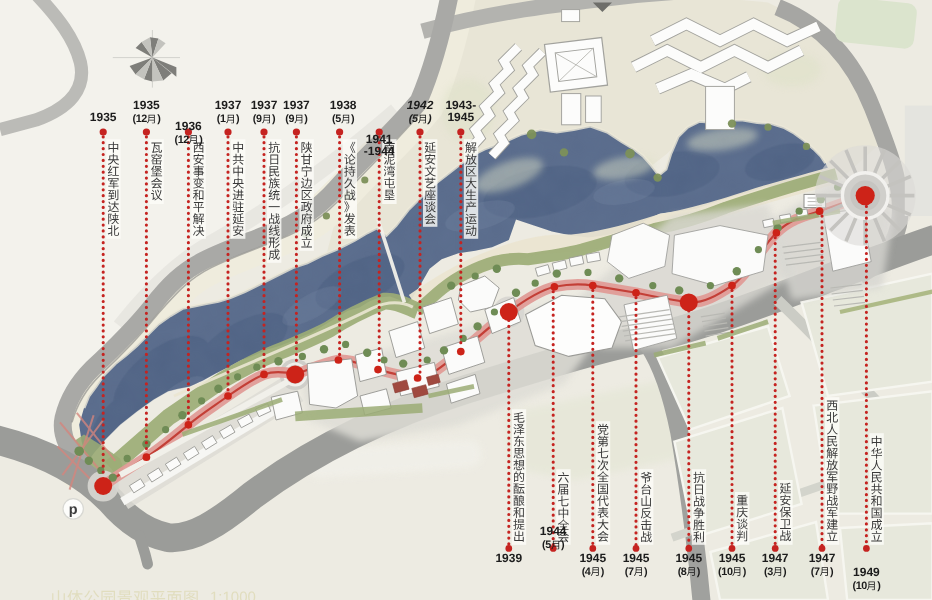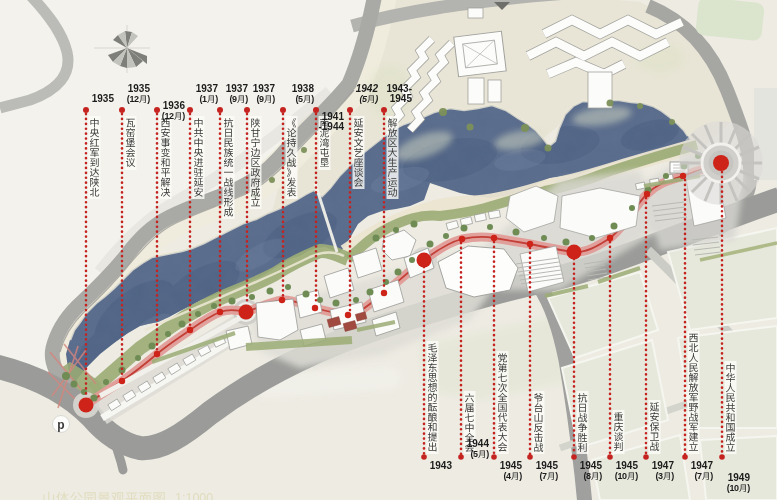--- a/index.html
+++ b/index.html
@@ -1,18 +1,18 @@
 <!DOCTYPE html>
 <html><head>
 <meta charset="utf-8">
 <style>
   html,body{margin:0;padding:0;}
   #page{position:relative;width:777px;height:500px;overflow:hidden;background:#edebe2;font-family:"Liberation Sans",sans-serif;}
   #map{position:absolute;left:0;top:0;}
-  .yr{position:absolute;width:56px;text-align:right;font-size:10px;font-weight:bold;color:#1c1c1c;line-height:10px;letter-spacing:0px;}
+  .yr{position:absolute;width:56px;text-align:center;font-size:10px;font-weight:bold;color:#1c1c1c;line-height:10px;letter-spacing:0px;}
   .mo{font-size:9px;letter-spacing:-0.3px;}
   .yue{width:8.5px;height:8.5px;vertical-align:-1px;fill:#1c1c1c;}
 </style>
 </head>
 <body>
 <div id="page">
 <svg id="map" width="777" height="500" viewBox="0 0 777 500">
   <defs id="glyphdefs">
         <path id="u300a" d="M806 -68 590 380 806 828 751 846 529 380 751 -86ZM963 -68 748 380 963 828 909 846 687 380 909 -86Z"></path>
         <path id="u300b" d="M194 -68 248 -86 470 380 248 846 194 828 409 380ZM36 -68 90 -86 312 380 90 846 36 828 251 380Z"></path>
@@ -803,21 +803,21 @@
         </svg>)</span></div>
 
 <div class="yr" style="left:288px;top:84px;margin-top:28px;">1941<br>-1944</div>
 
 <div class="yr" style="left:322px;top:84px;font-style:italic;">1942<br><span class="mo">(5<svg class="yue" viewBox="0 0 1000 1000">
           <use href="#u6708" transform="translate(0,860) scale(1,-1)"></use>
         </svg>)</span></div>
 
 <div class="yr" style="left:356px;top:84px;">1943-<br>1945</div>
 
-<div class="yr" style="left:396px;top:461px;">1943</div>
+<div class="yr" style="left:396px;top:461px;">1939</div>
 
 <div class="yr" style="left:433px;top:439px;">1944<br><span class="mo">(5<svg class="yue" viewBox="0 0 1000 1000">
           <use href="#u6708" transform="translate(0,860) scale(1,-1)"></use>
         </svg>)</span></div>
 
 <div class="yr" style="left:466px;top:461px;">1945<br><span class="mo">(4<svg class="yue" viewBox="0 0 1000 1000">
           <use href="#u6708" transform="translate(0,860) scale(1,-1)"></use>
         </svg>)</span></div>
 
 <div class="yr" style="left:502px;top:461px;">1945<br><span class="mo">(7<svg class="yue" viewBox="0 0 1000 1000">

